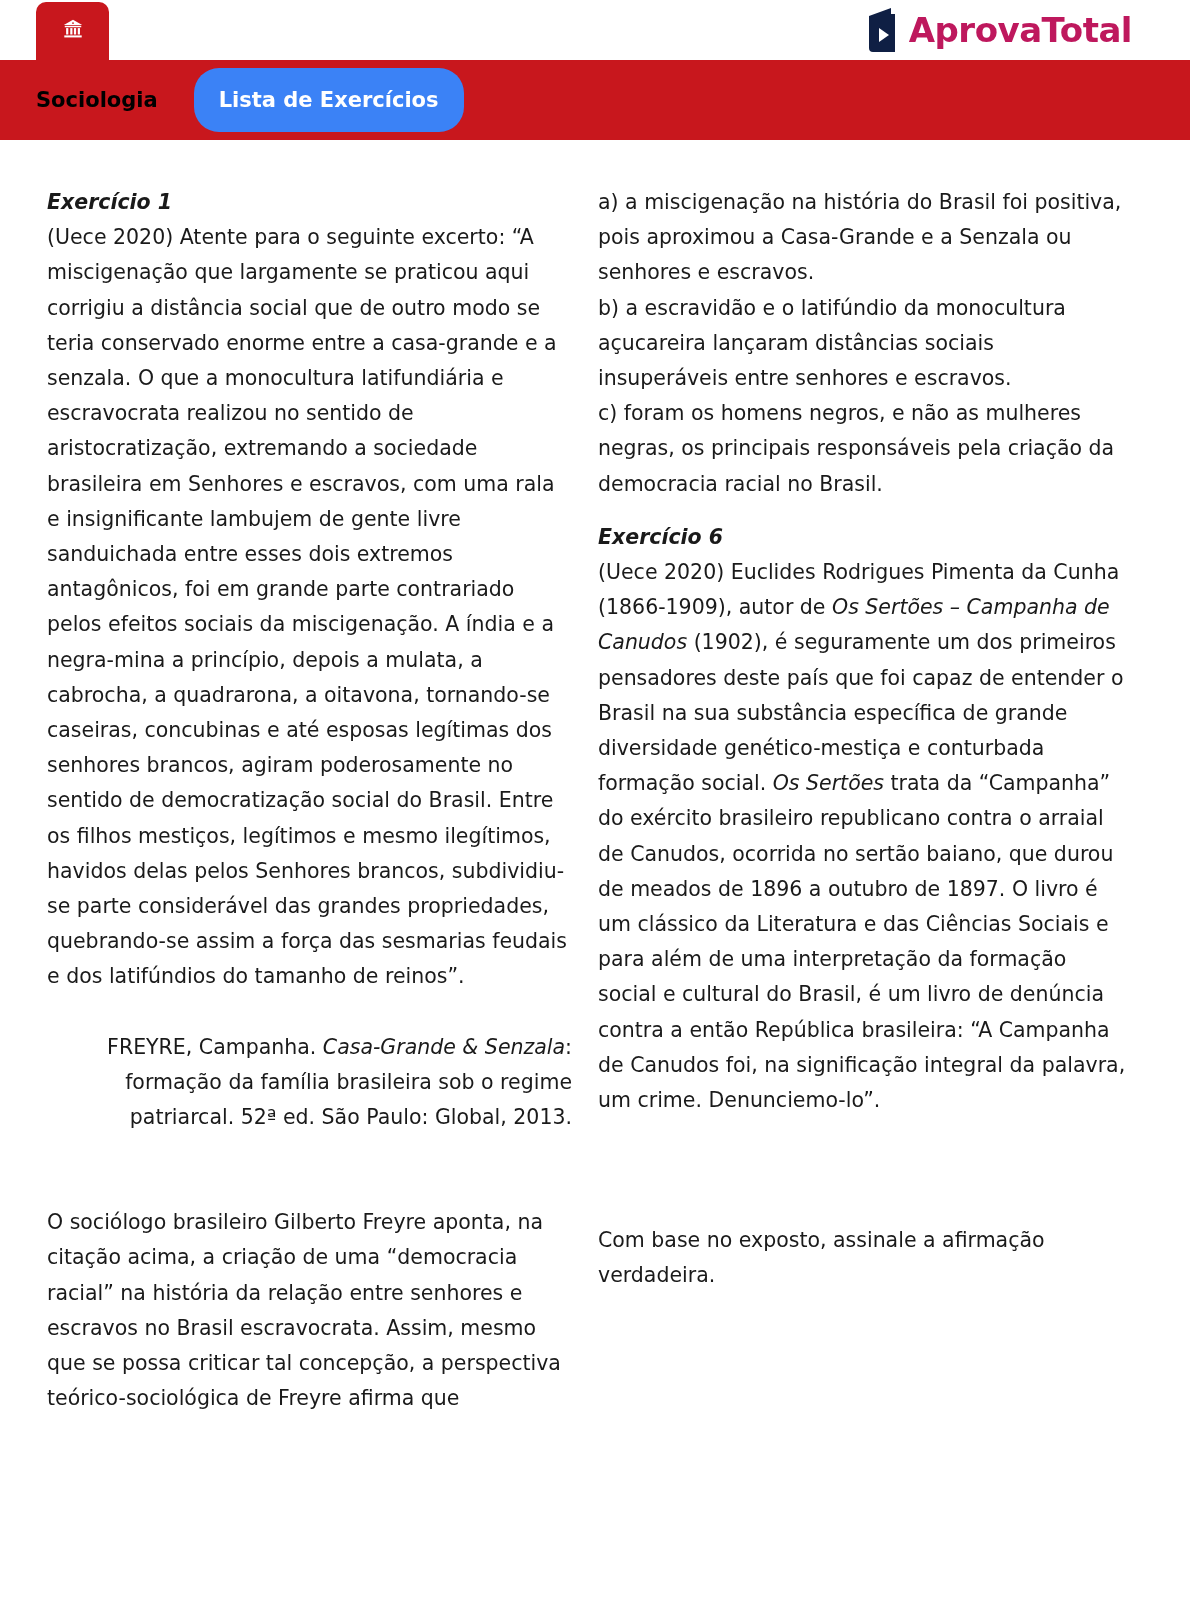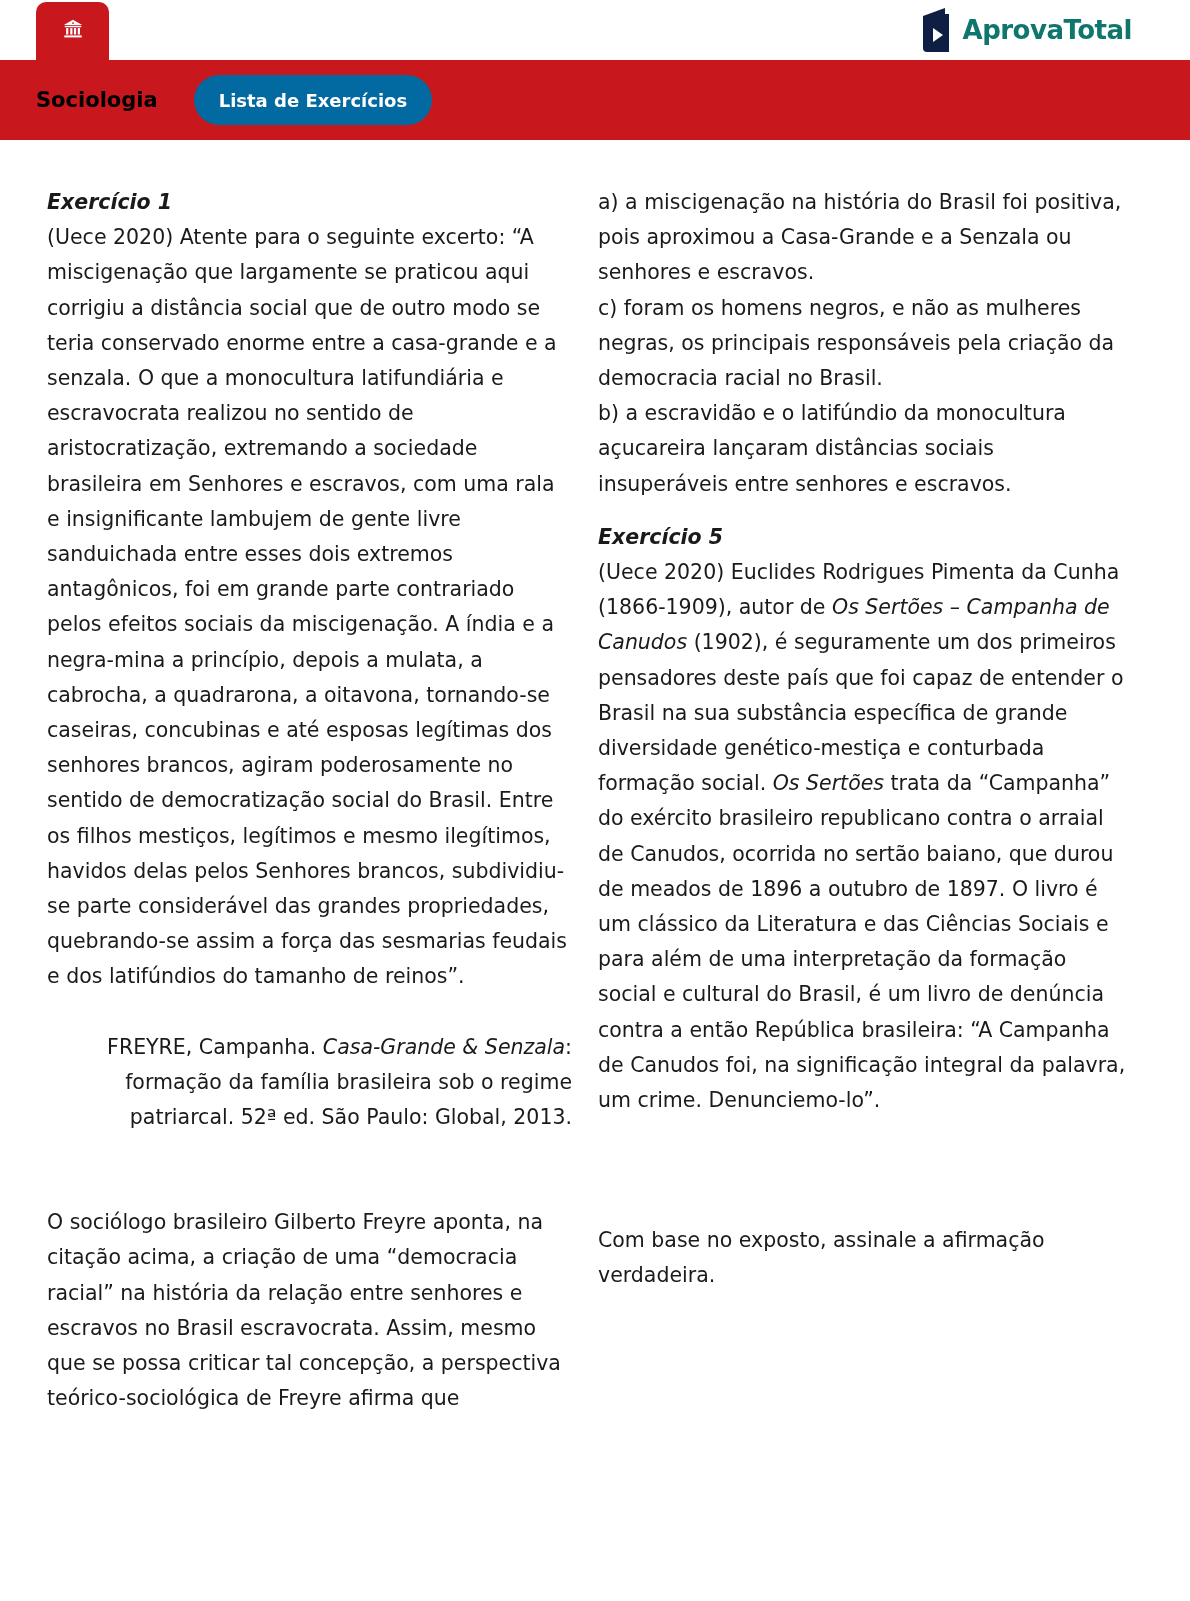--- a/index.html
+++ b/index.html
@@ -8,31 +8,31 @@
 
     .top-tab {
       position: absolute; left: 36px; top: 2px; width: 73px; height: 60px;
       background: #c8171d; border-radius: 10px 10px 0 0;
       display: flex; align-items: center; justify-content: center;
     }
     .top-tab svg { width: 22px; height: 22px; margin-top: -6px; }
 
     .logo { position: absolute; right: 58px; top: 5px; height: 50px; display: flex; align-items: center; gap: 10px; }
     .logo svg { width: 34px; height: 48px; }
-    .logo-text { font-family: "DejaVu Sans", sans-serif; font-size: 26px; font-weight: bold; color: #0f766e; letter-spacing: -0.5px; }
+    .logo-text { font-family: "DejaVu Sans", sans-serif; font-size: 34px; font-weight: bold; color: #be185d; letter-spacing: -0.5px; }
     .logo-text .light { font-weight: bold; }
 
     .header-bar {
       position: absolute; left: 0; top: 60px; width: 1190px; height: 80px;
       background: #c8171d; display: flex; align-items: center;
     }
     .crumb-subject { margin-left: 36px; font-size: 21px; font-weight: bold; color: #000000; }
     .crumb-pill {
-      margin-left: 36px; height: 50px; padding: 0 25px; border-radius: 25px;
-      background: #0369a1; color: #ffffff; font-size: 18px; font-weight: bold;
+      margin-left: 36px; height: 64px; padding: 0 25px; border-radius: 25px;
+      background: #3b82f6; color: #ffffff; font-size: 21px; font-weight: bold;
       display: flex; align-items: center;
     }
 
     .col { position: absolute; top: 185px; width: 525px; font-size: 20.5px; line-height: 35.2px; }
     .col-left { left: 47px; }
     .col-right { left: 598px; width: 530px; }
     .ex-title { font-weight: bold; font-style: italic; }
     .para { white-space: normal; }
     .citation { text-align: right; }
     .citation-left { margin-top: 35px; padding-left: 60px; }
@@ -76,22 +76,22 @@
   <div class="ex-title">Exercício 1</div>
   <div class="para">(Uece 2020)  Atente para o seguinte excerto: “A miscigenação que largamente se praticou aqui corrigiu a distância social que de outro modo se teria conservado enorme entre a casa-grande e a senzala. O que a monocultura latifundiária e escravocrata realizou no sentido de aristocratização, extremando a sociedade brasileira em Senhores e escravos, com uma rala e insignificante lambujem de gente livre sanduichada entre esses dois extremos antagônicos, foi em grande parte contrariado pelos efeitos sociais da miscigenação. A índia e a negra-mina a princípio, depois a mulata, a cabrocha, a quadrarona, a oitavona, tornando-se caseiras, concubinas e até esposas legítimas dos senhores brancos, agiram poderosamente no sentido de democratização social do Brasil. Entre os filhos mestiços, legítimos e mesmo ilegítimos, havidos delas pelos Senhores brancos, subdividiu-se parte considerável das grandes propriedades, quebrando-se assim a força das sesmarias feudais e dos latifúndios do tamanho de reinos”.</div>
   <div class="citation citation-left"><span>FREYRE, Campanha. </span><em>Casa-Grande &amp; Senzala</em><span>: formação da família brasileira sob o regime patriarcal. 52ª ed. São Paulo: Global, 2013.</span></div>
   <div class="spacer-1"></div>
   <div class="para">O sociólogo brasileiro Gilberto Freyre aponta, na citação acima, a criação de uma “democracia racial” na história da relação entre senhores e escravos no Brasil escravocrata. Assim, mesmo que se possa criticar tal concepção, a perspectiva teórico-sociológica de Freyre afirma que</div>
 </div>
 
 <div class="col col-right">
   <div>
     <span class="opt">a) a miscigenação na história do Brasil foi positiva, pois aproximou a Casa-Grande e a Senzala ou senhores e escravos.</span>
+    <span class="opt">b) a escravidão e o latifúndio da monocultura açucareira lançaram distâncias sociais insuperáveis entre senhores e escravos.</span>
     <span class="opt">c) foram os homens negros, e não as mulheres negras, os principais responsáveis pela criação da democracia racial no Brasil.</span>
-    <span class="opt">b) a escravidão e o latifúndio da monocultura açucareira lançaram distâncias sociais insuperáveis entre senhores e escravos.</span>
   </div>
   <div style="height: 18px;"></div>
-  <div class="ex-title">Exercício 5</div>
+  <div class="ex-title">Exercício 6</div>
   <div class="para"><span>(Uece 2020)  Euclides Rodrigues Pimenta da Cunha (1866-1909), autor de </span><em>Os Sertões – Campanha de Canudos</em><span> (1902), é seguramente um dos primeiros pensadores deste país que foi capaz de entender o Brasil na sua substância específica de grande diversidade genético-mestiça e conturbada formação social. </span><em>Os Sertões</em><span> trata da “Campanha” do exército brasileiro republicano contra o arraial de Canudos, ocorrida no sertão baiano, que durou de meados de 1896 a outubro de 1897. O livro é um clássico da Literatura e das Ciências Sociais e para além de uma interpretação da formação social e cultural do Brasil, é um livro de denúncia contra a então República brasileira: “A Campanha de Canudos foi, na significação integral da palavra, um crime. Denunciemo-lo”.</span></div>
   <div class="spacer-half"></div>
   <div class="spacer-2"></div>
   <div class="para">Com base no exposto, assinale a afirmação verdadeira.</div>
 </div>
 
 </body></html>

